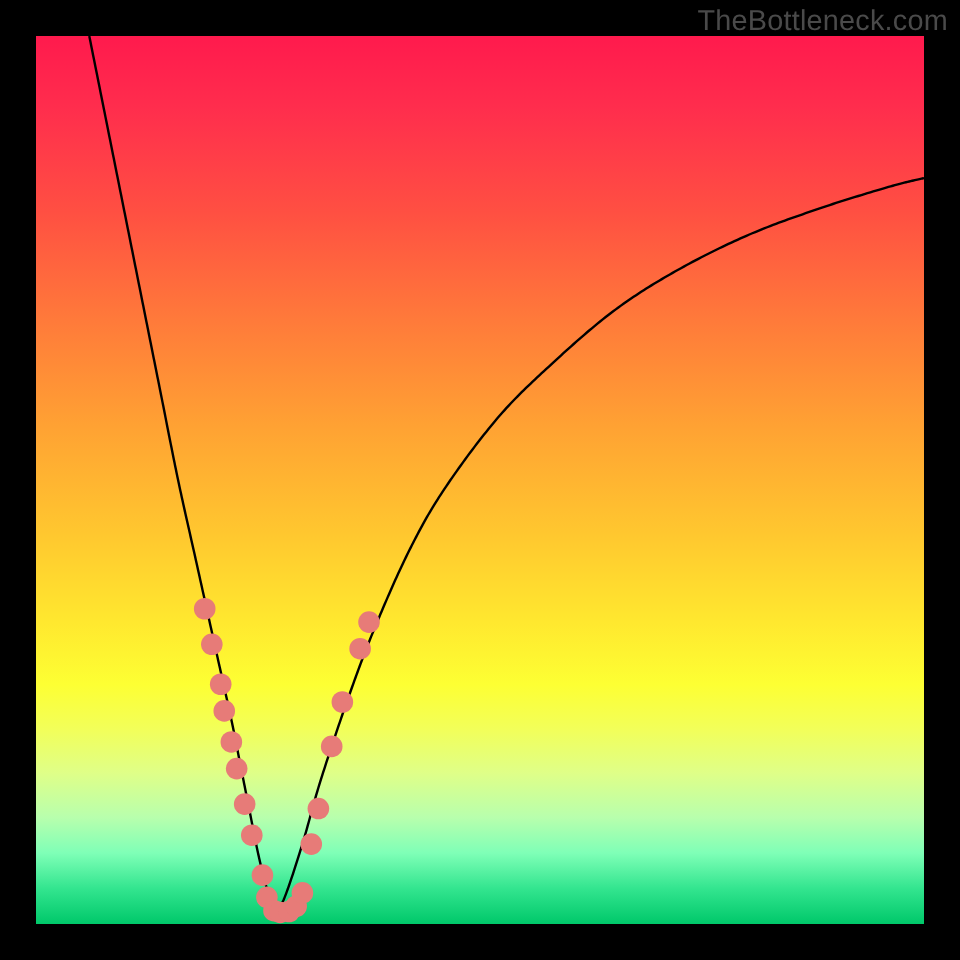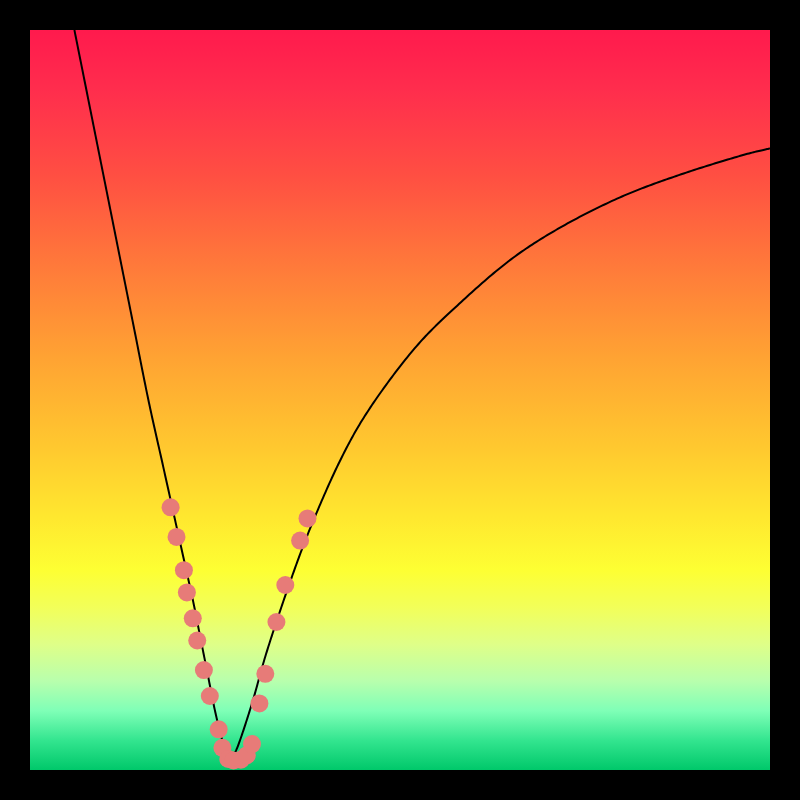--- a/index.html
+++ b/index.html
@@ -56,20 +56,21 @@
     left: 0;
     top: 0;
     width: 740px;
     height: 740px;
   }
 </style>
 </head>
 <body>
 
 <div class="frame">
+  <div class="watermark">TheBottleneck.com</div>
   <div class="plot">
     <svg class="overlay" viewBox="0 0 740 740">
       <g id="curves">
           <path d="M44.40 0.00 L44.73 1.67 L45.12 3.58 L45.54 5.71 L46.01 8.05 L46.52 10.59 L47.06 13.30 L47.63 16.17 L48.24 19.19 L48.87 22.33 L49.52 25.59 L50.19 28.94 L50.88 32.38 L51.57 35.87 L52.28 39.42 L53.00 43.00 L53.72 46.59 L54.44 50.19 L55.15 53.77 L55.86 57.31 L56.56 60.81 L57.25 64.24 L57.92 67.60 L58.57 70.86 L59.20 74.00 L59.82 77.08 L60.43 80.17 L61.05 83.25 L61.67 86.33 L62.28 89.42 L62.90 92.50 L63.52 95.58 L64.13 98.67 L64.75 101.75 L65.37 104.83 L65.98 107.92 L66.60 111.00 L67.22 114.08 L67.83 117.17 L68.45 120.25 L69.07 123.33 L69.68 126.42 L70.30 129.50 L70.92 132.58 L71.53 135.67 L72.15 138.75 L72.77 141.83 L73.38 144.92 L74.00 148.00 L74.62 151.08 L75.23 154.17 L75.85 157.25 L76.47 160.33 L77.08 163.42 L77.70 166.50 L78.32 169.58 L78.93 172.67 L79.55 175.75 L80.17 178.83 L80.78 181.92 L81.40 185.00 L82.02 188.08 L82.63 191.17 L83.25 194.25 L83.87 197.33 L84.48 200.42 L85.10 203.50 L85.72 206.58 L86.33 209.67 L86.95 212.75 L87.57 215.83 L88.18 218.92 L88.80 222.00 L89.42 225.08 L90.03 228.17 L90.65 231.25 L91.27 234.33 L91.88 237.42 L92.50 240.50 L93.12 243.58 L93.73 246.67 L94.35 249.75 L94.97 252.83 L95.58 255.92 L96.20 259.00 L96.82 262.08 L97.43 265.17 L98.05 268.25 L98.67 271.33 L99.28 274.42 L99.90 277.50 L100.52 280.58 L101.13 283.67 L101.75 286.75 L102.37 289.83 L102.98 292.92 L103.60 296.00 L104.22 299.09 L104.83 302.19 L105.45 305.30 L106.07 308.42 L106.68 311.54 L107.30 314.67 L107.92 317.81 L108.53 320.94 L109.15 324.08 L109.77 327.21 L110.38 330.34 L111.00 333.46 L111.62 336.58 L112.23 339.69 L112.85 342.79 L113.47 345.88 L114.08 348.96 L114.70 352.02 L115.32 355.07 L115.93 358.09 L116.55 361.10 L117.17 364.09 L117.78 367.06 L118.40 370.00 L119.02 372.92 L119.63 375.81 L120.25 378.68 L120.87 381.53 L121.48 384.36 L122.10 387.17 L122.72 389.97 L123.33 392.75 L123.95 395.52 L124.57 398.27 L125.18 401.02 L125.80 403.76 L126.42 406.50 L127.03 409.22 L127.65 411.95 L128.27 414.67 L128.88 417.40 L129.50 420.12 L130.12 422.85 L130.73 425.59 L131.35 428.33 L131.97 431.07 L132.58 433.83 L133.20 436.60 L133.82 439.38 L134.43 442.15 L135.05 444.93 L135.67 447.70 L136.28 450.48 L136.90 453.25 L137.52 456.03 L138.13 458.80 L138.75 461.58 L139.37 464.35 L139.98 467.13 L140.60 469.90 L141.22 472.68 L141.83 475.45 L142.45 478.22 L143.07 481.00 L143.68 483.77 L144.30 486.55 L144.92 489.33 L145.53 492.10 L146.15 494.88 L146.77 497.65 L147.38 500.43 L148.00 503.20 L148.62 506.00 L149.26 508.84 L149.90 511.73 L150.55 514.64 L151.21 517.58 L151.87 520.54 L152.54 523.52 L153.21 526.50 L153.88 529.48 L154.54 532.45 L155.20 535.41 L155.86 538.35 L156.51 541.27 L157.16 544.15 L157.79 546.99 L158.41 549.79 L159.02 552.54 L159.62 555.23 L160.20 557.86 L160.76 560.41 L161.30 562.89 L161.83 565.29 L162.32 567.59 L162.80 569.80 L163.25 571.91 L163.68 573.92 L164.08 575.84 L164.46 577.68 L164.82 579.44 L165.17 581.13 L165.50 582.76 L165.81 584.33 L166.12 585.84 L166.41 587.32 L166.69 588.75 L166.96 590.15 L167.23 591.53 L167.49 592.88 L167.75 594.23 L168.01 595.56 L168.26 596.90 L168.52 598.24 L168.79 599.60 L169.05 600.98 L169.33 602.38 L169.61 603.81 L169.90 605.28 L170.20 606.80 L170.51 608.34 L170.82 609.88 L171.13 611.42 L171.43 612.97 L171.74 614.51 L172.05 616.05 L172.36 617.59 L172.67 619.13 L172.98 620.67 L173.28 622.22 L173.59 623.76 L173.90 625.30 L174.21 626.84 L174.52 628.38 L174.82 629.92 L175.13 631.47 L175.44 633.01 L175.75 634.55 L176.06 636.09 L176.37 637.63 L176.67 639.17 L176.98 640.72 L177.29 642.26 L177.60 643.80 L177.91 645.35 L178.22 646.91 L178.53 648.48 L178.83 650.05 L179.14 651.64 L179.45 653.22 L179.76 654.81 L180.07 656.41 L180.38 658.00 L180.68 659.59 L180.99 661.18 L181.30 662.76 L181.61 664.34 L181.92 665.91 L182.22 667.47 L182.53 669.01 L182.84 670.55 L183.15 672.07 L183.46 673.57 L183.77 675.06 L184.07 676.53 L184.38 677.98 L184.69 679.40 L185.00 680.80 L185.31 682.18 L185.62 683.56 L185.92 684.93 L186.23 686.29 L186.54 687.64 L186.85 688.98 L187.16 690.31 L187.47 691.63 L187.77 692.93 L188.08 694.22 L188.39 695.50 L188.70 696.76 L189.01 698.00 L189.32 699.23 L189.62 700.44 L189.93 701.63 L190.24 702.80 L190.55 703.95 L190.86 705.09 L191.17 706.19 L191.47 707.28 L191.78 708.35 L192.09 709.39 L192.40 710.40 L192.71 711.40 L193.04 712.39 L193.38 713.37 L193.72 714.34 L194.07 715.30 L194.42 716.24 L194.78 717.17 L195.14 718.07 L195.50 718.96 L195.86 719.83 L196.21 720.68 L196.56 721.50 L196.91 722.30 L197.24 723.07 L197.57 723.81 L197.88 724.51 L198.18 725.19 L198.47 725.84 L198.74 726.44 L198.99 727.02 L199.23 727.55 L199.44 728.04 L199.63 728.49 L199.80 728.90 " fill="none" stroke="#000" stroke-width="2"></path>
           <path d="M199.80 728.90 L199.96 728.68 L200.13 728.47 L200.32 728.27 L200.52 728.08 L200.73 727.88 L200.96 727.69 L201.19 727.48 L201.44 727.26 L201.71 727.01 L201.98 726.75 L202.27 726.45 L202.57 726.13 L202.89 725.76 L203.22 725.35 L203.56 724.89 L203.91 724.38 L204.28 723.81 L204.66 723.18 L205.05 722.48 L205.45 721.71 L205.87 720.86 L206.30 719.93 L206.74 718.91 L207.20 717.80 L207.68 716.59 L208.17 715.29 L208.70 713.89 L209.24 712.41 L209.80 710.85 L210.38 709.21 L210.98 707.51 L211.59 705.74 L212.21 703.91 L212.84 702.04 L213.49 700.11 L214.14 698.14 L214.80 696.14 L215.46 694.11 L216.12 692.06 L216.79 689.98 L217.46 687.89 L218.13 685.80 L218.79 683.71 L219.45 681.61 L220.10 679.53 L220.74 677.47 L221.38 675.42 L222.00 673.40 L222.61 671.40 L223.21 669.39 L223.80 667.38 L224.38 665.37 L224.96 663.35 L225.53 661.32 L226.09 659.28 L226.66 657.23 L227.22 655.17 L227.79 653.09 L228.36 651.00 L228.94 648.89 L229.52 646.76 L230.11 644.61 L230.71 642.43 L231.32 640.24 L231.94 638.01 L232.58 635.76 L233.23 633.49 L233.91 631.18 L234.60 628.83 L235.31 626.46 L236.04 624.05 L236.80 621.60 L237.58 619.10 L238.39 616.54 L239.22 613.93 L240.07 611.27 L240.94 608.56 L241.83 605.82 L242.73 603.03 L243.65 600.22 L244.58 597.38 L245.53 594.52 L246.48 591.65 L247.44 588.76 L248.40 585.87 L249.38 582.97 L250.35 580.08 L251.33 577.20 L252.30 574.33 L253.28 571.48 L254.25 568.65 L255.21 565.84 L256.17 563.07 L257.13 560.34 L258.07 557.65 L259.00 555.00 L259.92 552.40 L260.83 549.83 L261.72 547.30 L262.61 544.79 L263.50 542.31 L264.38 539.85 L265.25 537.41 L266.13 534.99 L267.00 532.58 L267.88 530.18 L268.75 527.79 L269.64 525.40 L270.53 523.01 L271.43 520.62 L272.33 518.22 L273.25 515.81 L274.18 513.39 L275.13 510.95 L276.09 508.49 L277.07 506.01 L278.07 503.50 L279.09 500.97 L280.13 498.40 L281.20 495.80 L282.29 493.15 L283.41 490.46 L284.55 487.73 L285.71 484.96 L286.88 482.15 L288.08 479.32 L289.29 476.47 L290.52 473.60 L291.76 470.72 L293.01 467.83 L294.27 464.93 L295.54 462.04 L296.81 459.15 L298.09 456.28 L299.37 453.42 L300.66 450.58 L301.94 447.77 L303.23 444.98 L304.51 442.24 L305.78 439.53 L307.05 436.87 L308.31 434.26 L309.56 431.70 L310.80 429.20 L312.02 426.76 L313.22 424.39 L314.40 422.07 L315.56 419.80 L316.71 417.57 L317.85 415.38 L318.99 413.23 L320.12 411.11 L321.25 409.02 L322.38 406.94 L323.52 404.88 L324.67 402.84 L325.84 400.80 L327.02 398.76 L328.22 396.72 L329.44 394.67 L330.68 392.60 L331.96 390.52 L333.27 388.42 L334.61 386.29 L335.99 384.13 L337.42 381.93 L338.88 379.69 L340.40 377.40 L341.97 375.06 L343.58 372.68 L345.24 370.25 L346.94 367.79 L348.68 365.30 L350.46 362.77 L352.27 360.23 L354.10 357.67 L355.97 355.09 L357.85 352.51 L359.75 349.92 L361.68 347.34 L363.61 344.76 L365.55 342.19 L367.50 339.64 L369.45 337.11 L371.40 334.61 L373.35 332.13 L375.30 329.69 L377.23 327.30 L379.15 324.94 L381.05 322.64 L382.94 320.39 L384.80 318.20 L386.64 316.07 L388.48 313.98 L390.30 311.94 L392.11 309.94 L393.92 307.98 L395.73 306.06 L397.53 304.17 L399.33 302.30 L401.12 300.47 L402.93 298.65 L404.73 296.85 L406.54 295.08 L408.35 293.31 L410.18 291.55 L412.01 289.80 L413.85 288.05 L415.71 286.30 L417.58 284.55 L419.47 282.80 L421.37 281.03 L423.30 279.25 L425.24 277.45 L427.21 275.64 L429.20 273.80 L431.22 271.94 L433.26 270.06 L435.32 268.17 L437.41 266.27 L439.51 264.36 L441.63 262.44 L443.77 260.52 L445.92 258.59 L448.08 256.66 L450.26 254.74 L452.44 252.82 L454.64 250.91 L456.84 249.00 L459.04 247.11 L461.25 245.24 L463.46 243.38 L465.67 241.54 L467.88 239.72 L470.08 237.93 L472.28 236.16 L474.47 234.42 L476.66 232.71 L478.84 231.04 L481.00 229.40 L483.15 227.80 L485.29 226.22 L487.42 224.68 L489.55 223.16 L491.66 221.67 L493.78 220.21 L495.89 218.76 L497.99 217.34 L500.10 215.94 L502.21 214.55 L504.32 213.18 L506.44 211.83 L508.56 210.48 L510.69 209.15 L512.83 207.83 L514.99 206.51 L517.15 205.21 L519.33 203.90 L521.53 202.61 L523.74 201.31 L525.97 200.01 L528.22 198.71 L530.50 197.41 L532.80 196.10 L535.13 194.79 L537.47 193.48 L539.85 192.17 L542.24 190.87 L544.65 189.56 L547.08 188.27 L549.53 186.97 L551.99 185.69 L554.46 184.40 L556.94 183.13 L559.44 181.86 L561.94 180.61 L564.45 179.36 L566.96 178.12 L569.47 176.90 L571.99 175.68 L574.51 174.48 L577.03 173.29 L579.54 172.12 L582.05 170.96 L584.55 169.82 L587.04 168.70 L589.53 167.59 L592.00 166.50 L594.47 165.43 L596.93 164.38 L599.40 163.35 L601.87 162.33 L604.33 161.33 L606.80 160.34 L609.27 159.37 L611.73 158.41 L614.20 157.47 L616.67 156.54 L619.13 155.62 L621.60 154.71 L624.07 153.81 L626.53 152.91 L629.00 152.03 L631.47 151.15 L633.93 150.28 L636.40 149.42 L638.87 148.56 L641.33 147.70 L643.80 146.85 L646.27 146.00 L648.73 145.15 L651.20 144.30 L653.69 143.45 L656.23 142.59 L658.80 141.73 L661.41 140.87 L664.04 140.01 L666.69 139.15 L669.36 138.30 L672.03 137.45 L674.70 136.60 L677.37 135.77 L680.02 134.94 L682.65 134.13 L685.26 133.32 L687.83 132.53 L690.37 131.76 L692.86 131.01 L695.30 130.27 L697.68 129.56 L700.00 128.87 L702.25 128.20 L704.42 127.56 L706.50 126.94 L708.50 126.36 L710.40 125.80 L712.22 125.27 L714.00 124.77 L715.72 124.29 L717.39 123.84 L719.01 123.41 L720.58 123.00 L722.09 122.61 L723.56 122.24 L724.97 121.89 L726.33 121.56 L727.64 121.24 L728.90 120.94 L730.11 120.66 L731.26 120.40 L732.37 120.15 L733.42 119.91 L734.42 119.68 L735.38 119.47 L736.27 119.27 L737.12 119.08 L737.92 118.90 L738.66 118.72 L739.36 118.56 L740.00 118.40 " fill="none" stroke="#000" stroke-width="2"></path>
         </g>
       <g id="dots">
           <circle cx="140.60" cy="477.30" r="9" fill="#e77b78"></circle>
           <circle cx="146.52" cy="506.90" r="9" fill="#e77b78"></circle>
           <circle cx="153.92" cy="540.20" r="9" fill="#e77b78"></circle>

